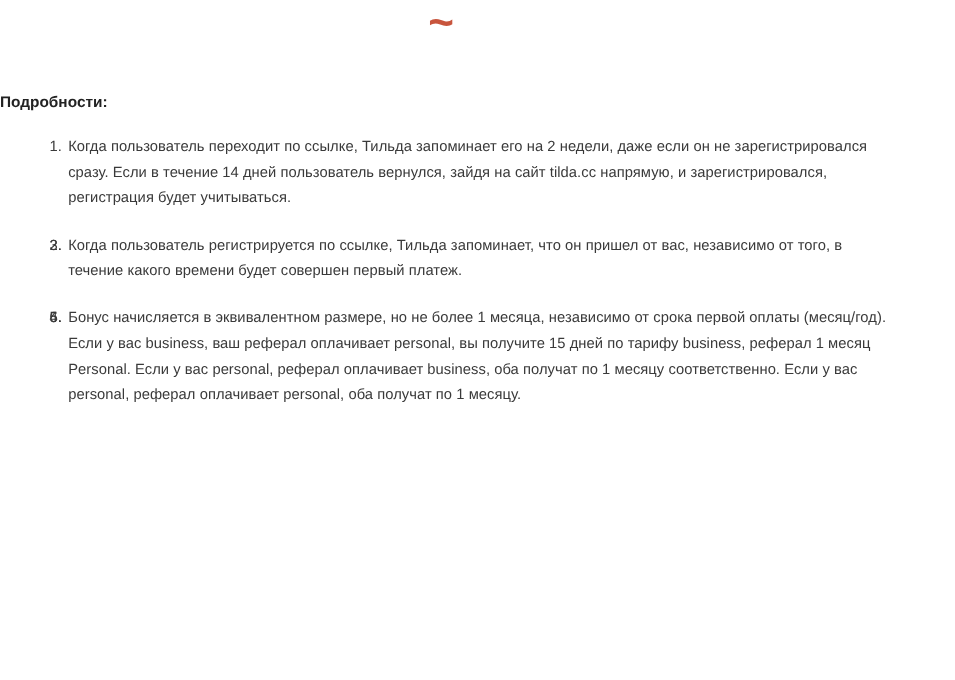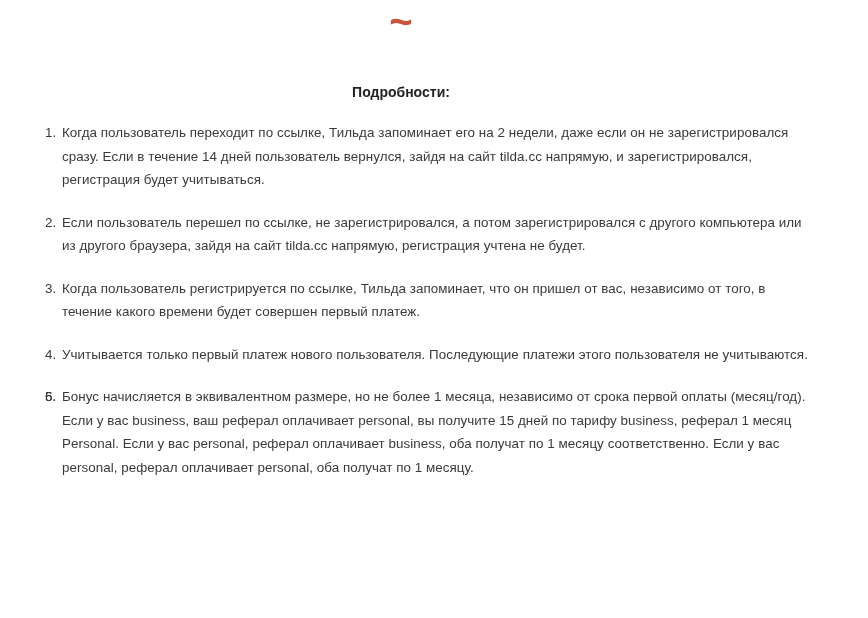--- a/index.html
+++ b/index.html
@@ -25,21 +25,21 @@
       line-height: 30px;
       color: #c8553d;
       text-align: center;
       font-weight: bold;
     }
     .title {
       position: absolute;
       left: 0;
       top: 84px;
       width: 802px;
-      text-align: center;
+      text-align: left;
       font-size: 14px;
       font-weight: bold;
       color: #222222;
     }
     .list {
       position: absolute;
       left: 45px;
       top: 121px;
       width: 770px;
       margin: 0;
@@ -68,29 +68,27 @@
 
 <div class="title">Подробности:</div>
 
 <ol class="list">
   <li class="item">
     <span class="num">1.</span>
     <span>Когда пользователь переходит по ссылке, Тильда запоминает его на 2 недели, даже если он не зарегистрировался сразу. Если в течение 14 дней пользователь вернулся, зайдя на сайт tilda.cc напрямую, и зарегистрировался, регистрация будет учитываться.</span>
   </li>
   <li class="item">
     <span class="num">2.</span>
-    <span>Если пользователь перешел по ссылке, не зарегистрировался, а потом зарегистрировался с другого компьютера или из другого браузера, зайдя на сайт tilda.cc напрямую, регистрация учтена не будет.</span>
   </li>
   <li class="item">
     <span class="num">3.</span>
     <span>Когда пользователь регистрируется по ссылке, Тильда запоминает, что он пришел от вас, независимо от того, в течение какого времени будет совершен первый платеж.</span>
   </li>
   <li class="item">
     <span class="num">4.</span>
-    <span>Учитывается только первый платеж нового пользователя. Последующие платежи этого пользователя не учитываются.</span>
   </li>
   <li class="item">
     <span class="num">5.</span>
   </li>
   <li class="item">
     <span class="num">6.</span>
     <span>Бонус начисляется в эквивалентном размере, но не более 1 месяца, независимо от срока первой оплаты (месяц/год). Если у вас business, ваш реферал оплачивает personal, вы получите 15 дней по тарифу business, реферал 1 месяц Personal. Если у вас personal, реферал оплачивает business, оба получат по 1 месяцу соответственно. Если у вас personal, реферал оплачивает personal, оба получат по 1 месяцу.</span>
   </li>
 </ol>
 

